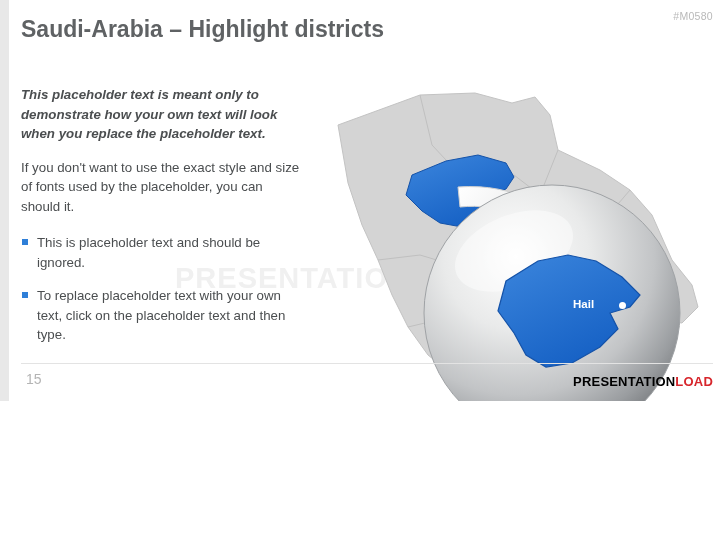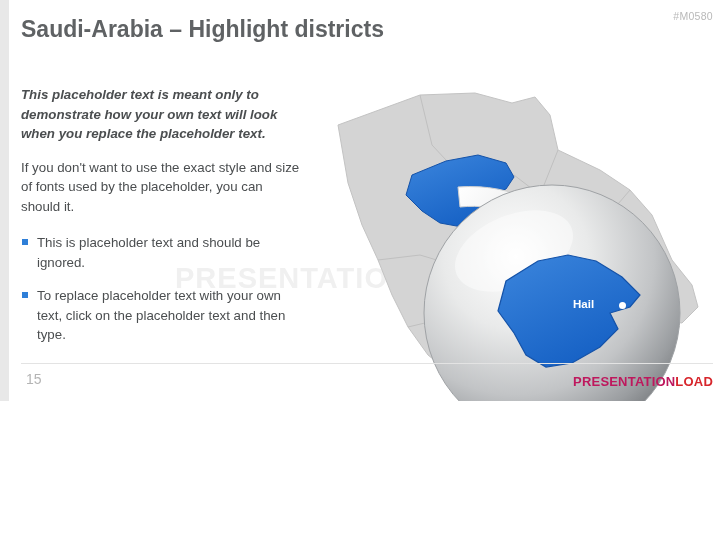--- a/index.html
+++ b/index.html
@@ -153,21 +153,21 @@
     color: #b4b4b4;
   }
   .brand {
     position: absolute;
     right: 14px;
     bottom: 12px;
     font-size: 13px;
     font-weight: bold;
     letter-spacing: 0.2px;
   }
-  .brand .b1 { color: #be185d; }
+  .brand .b1 { color: #000000; }
   .brand .b2 { color: #d7262c; }
 </style>
 </head>
 <body>
 
 <div id="slide">
 
   <div class="left-bar"></div>
 
   <div class="slide-title">Saudi-Arabia – Highlight districts</div>

